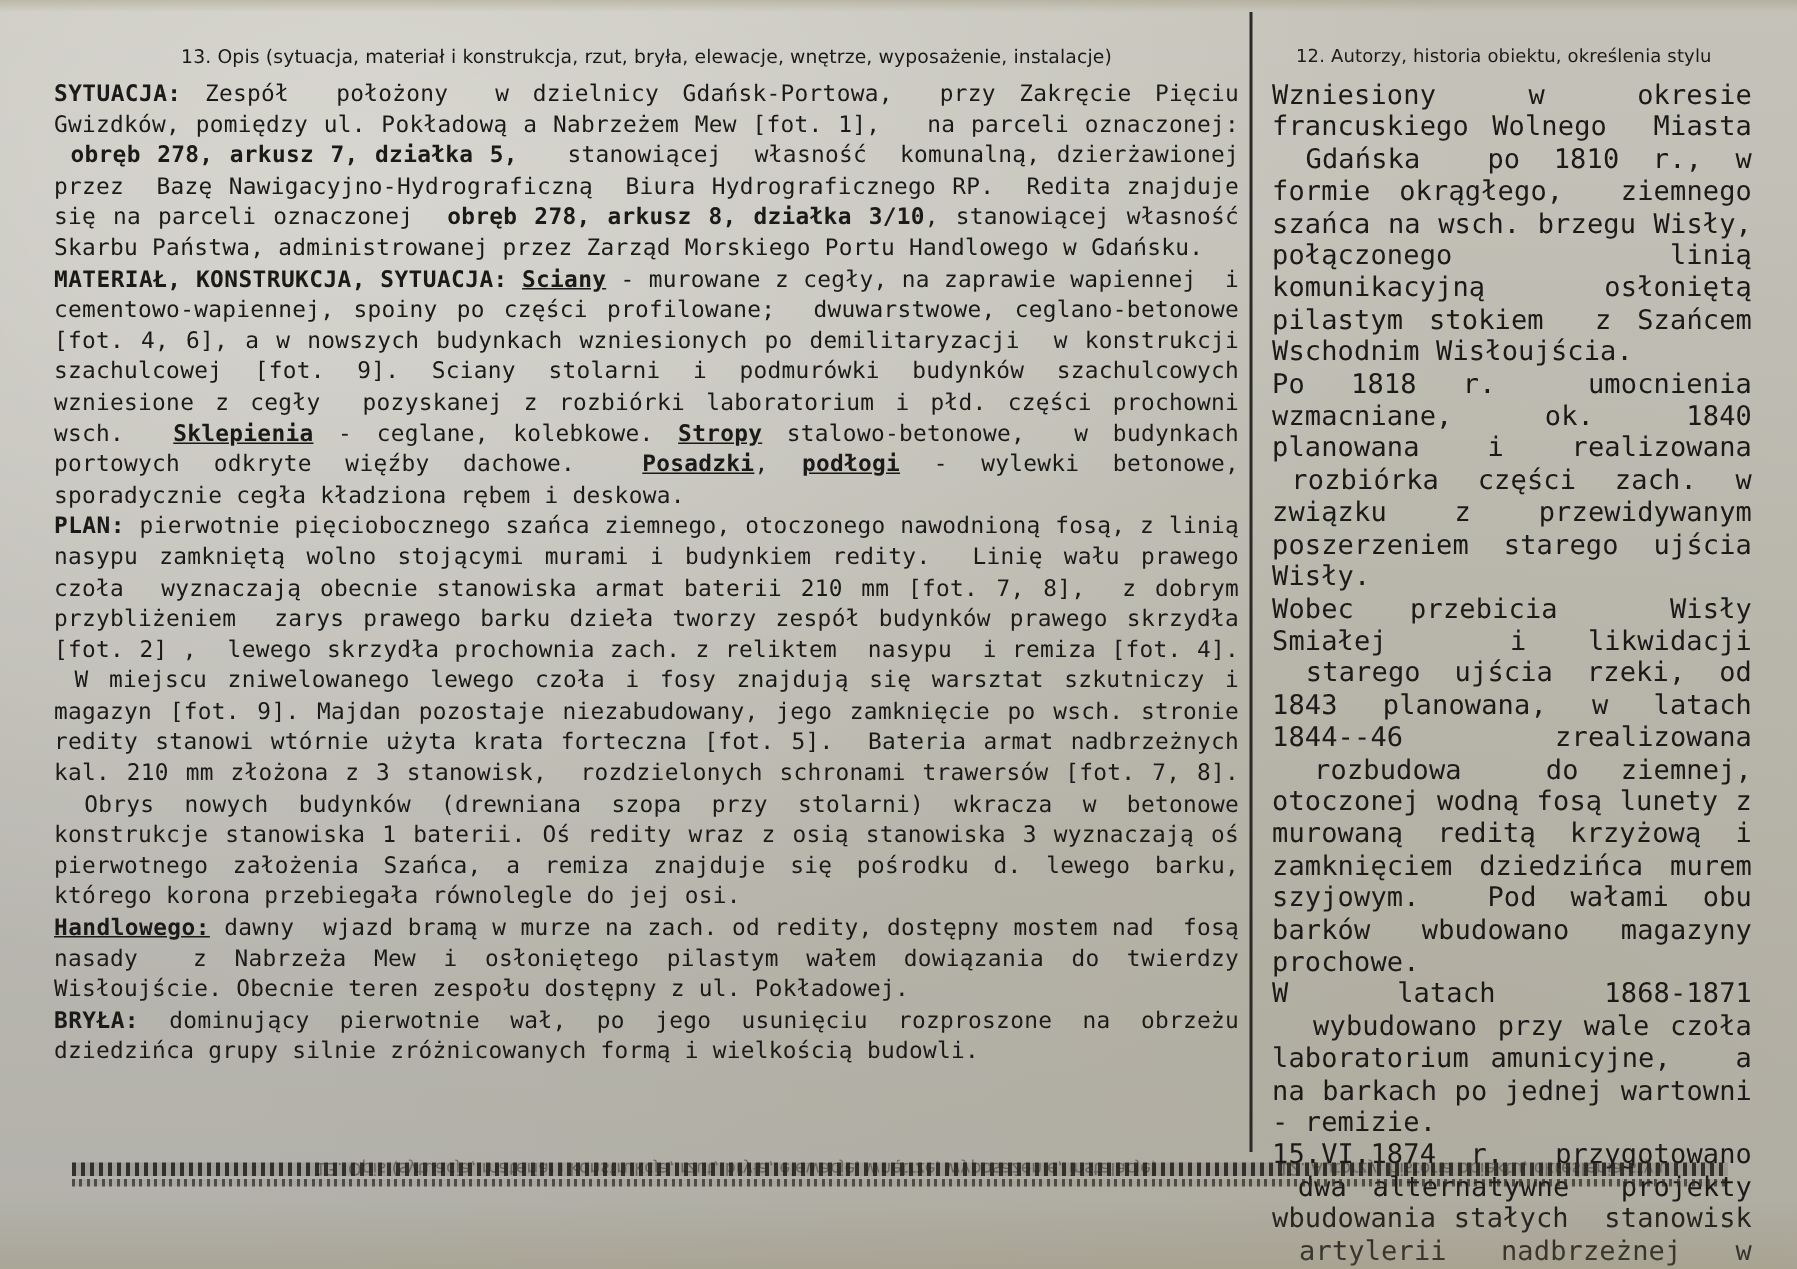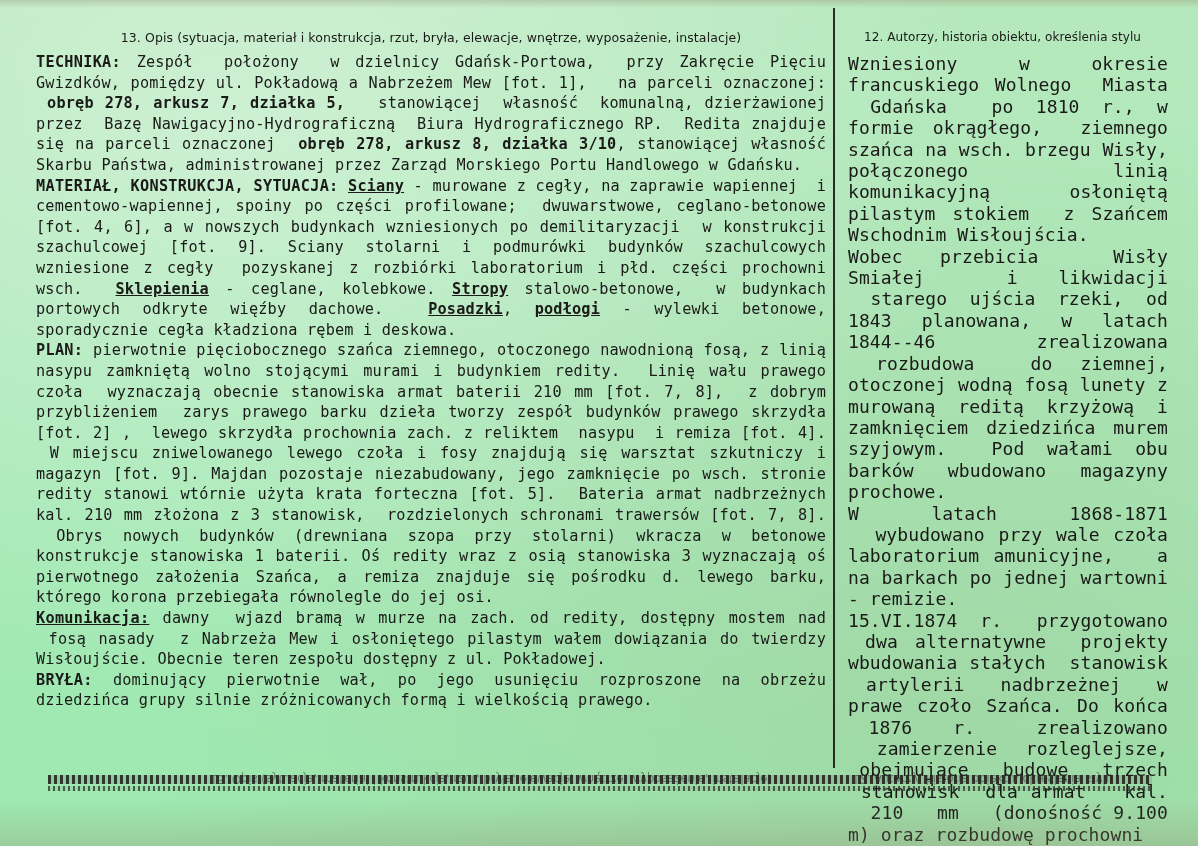--- a/index.html
+++ b/index.html
@@ -11,21 +11,21 @@
     width: 1198px;
     height: 846px;
     overflow: hidden;
     font-family: "DejaVu Sans Mono", monospace;
     color: #1a1a18;
   }
   .page {
     position: relative;
     width: 1198px;
     height: 846px;
-    background: #86efac;
+    background: #a3a3a3;
   }
   
   .page::before {
     content: "";
     position: absolute;
     inset: 0;
     background:
       radial-gradient(ellipse at 20% 15%, rgba(255,255,255,0.35), rgba(255,255,255,0) 55%),
       radial-gradient(ellipse at 80% 85%, rgba(160,150,115,0.20), rgba(255,255,255,0) 60%),
       linear-gradient(180deg, rgba(230,226,206,0.5), rgba(222,216,190,0.25));
@@ -151,62 +151,65 @@
   <div class="sheet">
 
     <div class="divider"></div>
 
     <div class="col-left">
       <div class="col-head">13. Opis (sytuacja, materiał i konstrukcja, rzut, bryła, elewacje, wnętrze, wyposażenie, instalacje)</div>
 
       <div class="body-left">
 
         <p class="para">
-          <span class="lbl">TECHNIKA:</span>
+          <span class="lbl">SYTUACJA:</span>
           <span>
             Zespół &nbsp;położony &nbsp;w dzielnicy Gdańsk-Portowa, &nbsp;przy Zakręcie Pięciu Gwizdków, pomiędzy ul. Pokładową a Nabrzeżem Mew [fot. 1], &nbsp;&nbsp;na parceli oznaczonej: &nbsp;<span class="ital">obręb 278, arkusz 7, działka 5,</span> &nbsp;&nbsp;stanowiącej &nbsp;własność &nbsp;komunalną, dzierżawionej przez &nbsp;Bazę Nawigacyjno-Hydrograficzną &nbsp;Biura Hydrograficznego RP. &nbsp;Redita znajduje się na parceli oznaczonej &nbsp;<span class="ital">obręb 278, arkusz 8, działka 3/10</span>, stanowiącej własność Skarbu Państwa, administrowanej przez Zarząd Morskiego Portu Handlowego w Gdańsku.
           </span>
         </p>
 
         <p class="para">
           <span class="lbl">MATERIAŁ, KONSTRUKCJA, SYTUACJA:</span>
           <span>
             <span class="ul">Sciany</span> - murowane z cegły, na zaprawie wapiennej &nbsp;i cementowo-wapiennej, spoiny po części profilowane; &nbsp;dwuwarstwowe, ceglano-betonowe [fot. 4, 6], a w nowszych budynkach wzniesionych po demilitaryzacji &nbsp;w konstrukcji szachulcowej [fot. 9]. Sciany stolarni i podmurówki budynków szachulcowych wzniesione z cegły &nbsp;pozyskanej z rozbiórki laboratorium i płd. części prochowni wsch. &nbsp;<span class="ul">Sklepienia</span> - ceglane, kolebkowe. <span class="ul">Stropy</span> stalowo-betonowe, &nbsp;w budynkach portowych odkryte więźby dachowe. &nbsp;<span class="ul">Posadzki</span>, <span class="ul">podłogi</span> - wylewki betonowe, sporadycznie cegła kładziona rębem i deskowa.
           </span>
         </p>
 
         <p class="para">
           <span class="lbl">PLAN:</span>
           <span>
             pierwotnie pięciobocznego szańca ziemnego, otoczonego nawodnioną fosą, z linią nasypu zamkniętą wolno stojącymi murami i budynkiem redity. &nbsp;Linię wału prawego czoła &nbsp;wyznaczają obecnie stanowiska armat baterii 210 mm [fot. 7, 8], &nbsp;z dobrym przybliżeniem &nbsp;zarys prawego barku dzieła tworzy zespół budynków prawego skrzydła [fot. 2] , &nbsp;lewego skrzydła prochownia zach. z reliktem &nbsp;nasypu &nbsp;i remiza [fot. 4]. &nbsp;W miejscu zniwelowanego lewego czoła i fosy znajdują się warsztat szkutniczy i magazyn [fot. 9]. Majdan pozostaje niezabudowany, jego zamknięcie po wsch. stronie redity stanowi wtórnie użyta krata forteczna [fot. 5]. &nbsp;Bateria armat nadbrzeżnych kal. 210 mm złożona z 3 stanowisk, &nbsp;rozdzielonych schronami trawersów [fot. 7, 8]. &nbsp;Obrys nowych budynków (drewniana szopa przy stolarni) wkracza w betonowe konstrukcje stanowiska 1 baterii. Oś redity wraz z osią stanowiska 3 wyznaczają oś pierwotnego założenia Szańca, a remiza znajduje się pośrodku d. lewego barku, którego korona przebiegała równolegle do jej osi.
           </span>
         </p>
 
         <p class="para">
-          <span class="lbl ul">Komunikacja:</span>
+          <span class="lbl ul">Handlowego:</span>
           <span>
             dawny &nbsp;wjazd bramą w murze na zach. od redity, dostępny mostem nad &nbsp;fosą nasady &nbsp;z Nabrzeża Mew i osłoniętego pilastym wałem dowiązania do twierdzy Wisłoujście. Obecnie teren zespołu dostępny z ul. Pokładowej.
           </span>
         </p>
 
         <p class="para">
           <span class="lbl">BRYŁA:</span>
           <span>
-            dominujący pierwotnie wał, po jego usunięciu rozproszone na obrzeżu dziedzińca grupy silnie zróżnicowanych formą i wielkością prawego.
+            dominujący pierwotnie wał, po jego usunięciu rozproszone na obrzeżu dziedzińca grupy silnie zróżnicowanych formą i wielkością budowli.
           </span>
         </p>
 
       </div>
     </div>
 
     <div class="col-right">
       <div class="col-head right">12. Autorzy, historia obiektu, określenia stylu</div>
       <div class="body-right">
         <p class="para">
           Wzniesiony w okresie francuskiego Wolnego &nbsp;Miasta &nbsp;Gdańska &nbsp;po 1810 r., w formie okrągłego, &nbsp;ziemnego szańca na wsch. brzegu Wisły, połączonego linią komunikacyjną osłoniętą pilastym stokiem &nbsp;z Szańcem Wschodnim Wisłoujścia.
+        </p>
+        <p class="para">
+          Po 1818 r. &nbsp;umocnienia wzmacniane, ok. 1840 planowana i realizowana &nbsp;rozbiórka &nbsp;części &nbsp;zach. &nbsp;w związku z przewidywanym poszerzeniem starego ujścia Wisły.
         </p>
         <p class="para">
           Wobec przebicia &nbsp;Wisły Smiałej &nbsp;i likwidacji &nbsp;starego ujścia rzeki, od 1843 planowana, w latach 1844--46 &nbsp;zrealizowana &nbsp;rozbudowa &nbsp;do ziemnej, otoczonej wodną fosą lunety z murowaną reditą krzyżową i zamknięciem dziedzińca murem szyjowym. &nbsp;Pod wałami obu barków wbudowano magazyny prochowe.
         </p>
         <p class="para">
           W &nbsp;&nbsp;latach &nbsp;&nbsp;1868-1871 &nbsp;&nbsp;wybudowano przy wale czoła laboratorium amunicyjne, &nbsp;&nbsp;a na barkach po jednej wartowni - remizie.
         </p>
         <p class="para">
           15.VI.1874 &nbsp;r. &nbsp;&nbsp;przygotowano &nbsp;dwa alternatywne &nbsp;projekty wbudowania stałych &nbsp;stanowisk &nbsp;artylerii &nbsp;nadbrzeżnej &nbsp;w prawe czoło Szańca. Do końca &nbsp;1876 &nbsp;r. &nbsp;&nbsp;zrealizowano &nbsp;&nbsp;zamierzenie &nbsp;rozleglejsze, &nbsp;obejmujące &nbsp;&nbsp;budowę &nbsp;&nbsp;trzech &nbsp;stanowisk &nbsp;dla armat &nbsp;&nbsp;kal. &nbsp;&nbsp;210 &nbsp;&nbsp;mm &nbsp;&nbsp;(donośność 9.100 m) oraz rozbudowę prochowni
         </p>

